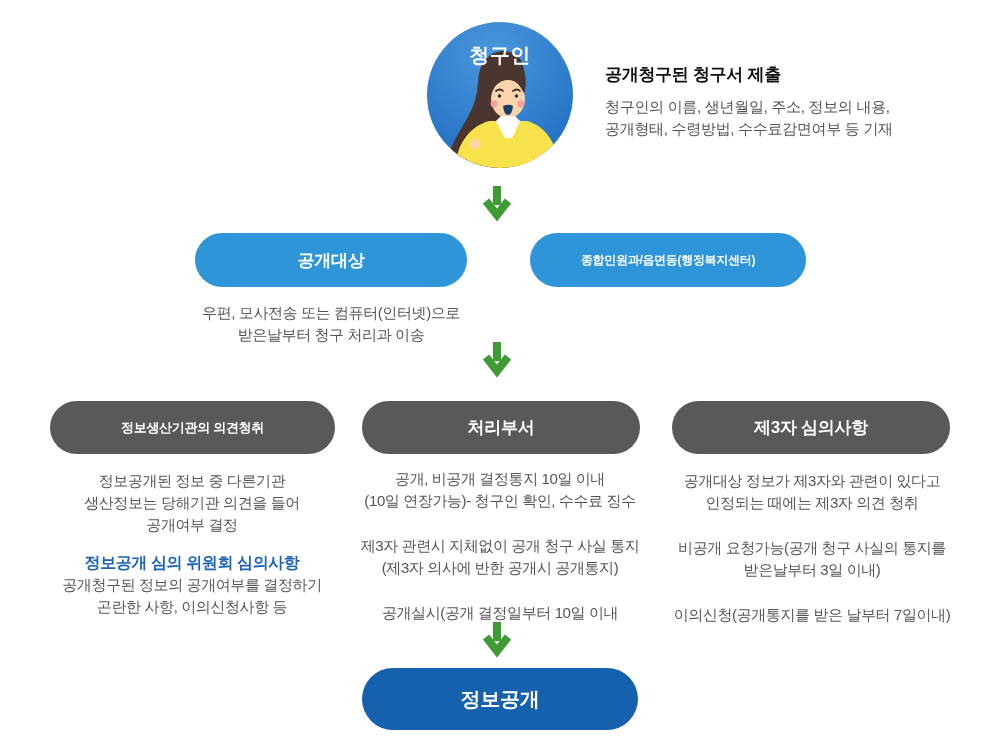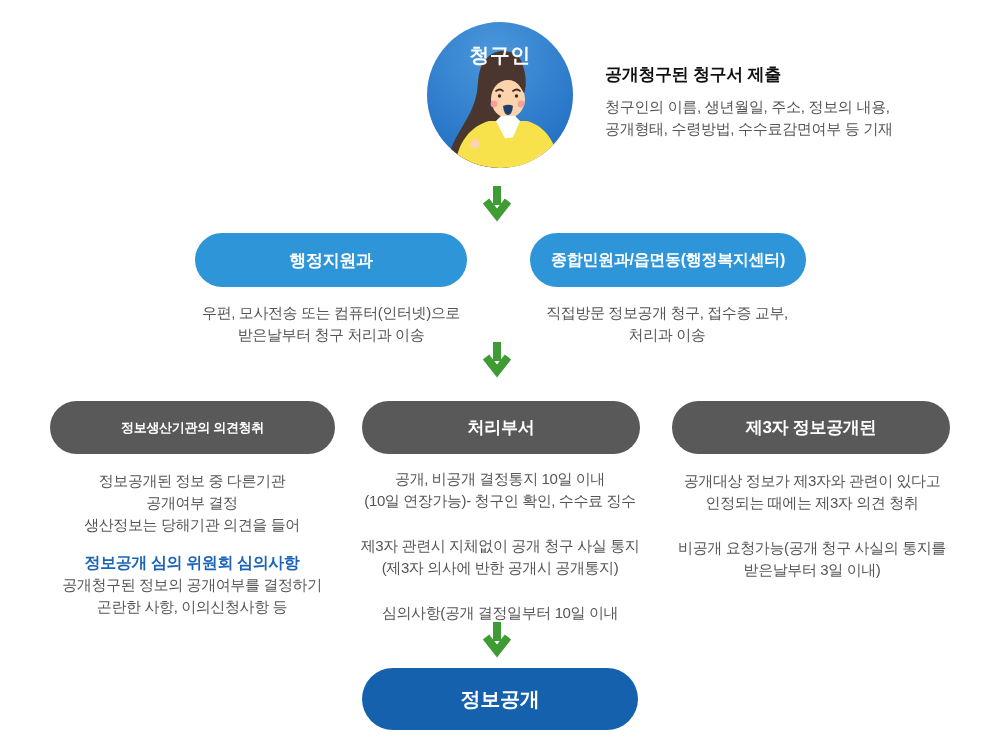--- a/index.html
+++ b/index.html
@@ -35,21 +35,21 @@
   .arrow-3{left:482px;top:620px;}
   
   .pill{
     position:absolute;display:flex;align-items:center;justify-content:center;
     border-radius:999px;color:#ffffff;font-weight:bold;text-align:center;letter-spacing:-0.3px;
   }
   .pill-blue{background:var(--light-blue);}
   .pill-dark{background:var(--dark-gray);}
   .pill-navy{background:var(--dark-blue);}
   .pill-admin{left:195px;top:233px;width:272px;height:54px;font-size:17px;}
-  .pill-minwon{left:530px;top:233px;width:276px;height:54px;font-size:16px;}
+  .pill-minwon{left:530px;top:233px;width:276px;height:54px;font-size:12px;}
   .pill-producer{left:50px;top:401px;width:285px;height:53px;font-size:13px;}
   .pill-handler{left:362px;top:401px;width:278px;height:53px;font-size:17px;}
   .pill-third{left:672px;top:401px;width:278px;height:53px;font-size:17px;}
   .pill-result{left:362px;top:668px;width:276px;height:62px;font-size:20px;}
   
   .desc{
     position:absolute;width:340px;text-align:center;color:var(--body-text);
     font-size:15px;line-height:22px;letter-spacing:-0.4px;
   }
   .desc-admin{left:161px;top:302px;}
@@ -112,87 +112,86 @@
   </div>
 
   <div class="arrow arrow-1">
     <svg width="30" height="38" viewBox="0 0 30 38">
       <path d="M15 2 V21" stroke="var(--arrow-green)" stroke-width="8" fill="none"></path>
       <path d="M4 17 L15 31 L26 17" stroke="var(--arrow-green)" stroke-width="8" fill="none"></path>
     </svg>
   </div>
 
   <div class="pill pill-blue pill-admin">
-    <span>행정지원과</span>
+    <span>공개대상</span>
   </div>
   <div class="pill pill-blue pill-minwon">
     <span>종합민원과/읍면동(행정복지센터)</span>
   </div>
 
   <div class="desc desc-admin">
     <div>우편, 모사전송 또는 컴퓨터(인터넷)으로</div>
     <div>받은날부터 청구 처리과 이송</div>
-  </div>
-  <div class="desc desc-minwon">
-    <div>직접방문 정보공개 청구, 접수증 교부,</div>
-    <div>처리과 이송</div>
   </div>
 
   <div class="arrow arrow-2">
     <svg width="30" height="38" viewBox="0 0 30 38">
       <path d="M15 2 V21" stroke="var(--arrow-green)" stroke-width="8" fill="none"></path>
       <path d="M4 17 L15 31 L26 17" stroke="var(--arrow-green)" stroke-width="8" fill="none"></path>
     </svg>
   </div>
 
   <div class="pill pill-dark pill-producer">
     <span>정보생산기관의 의견청취</span>
   </div>
   <div class="pill pill-dark pill-handler">
     <span>처리부서</span>
   </div>
   <div class="pill pill-dark pill-third">
-    <span>제3자 정보공개된</span>
+    <span>제3자 심의사항</span>
   </div>
 
   <div class="desc col-left">
     <div class="para para-first">
       <div>정보공개된 정보 중 다른기관</div>
+      <div>생산정보는 당해기관 의견을 들어</div>
       <div>공개여부 결정</div>
-      <div>생산정보는 당해기관 의견을 들어</div>
     </div>
     <div class="subheading">정보공개 심의 위원회 심의사항</div>
     <div class="para">
       <div>공개청구된 정보의 공개여부를 결정하기</div>
       <div>곤란한 사항, 이의신청사항 등</div>
     </div>
   </div>
 
   <div class="desc col-center">
     <div class="para">
       <div>공개, 비공개 결정통지 10일 이내</div>
       <div>(10일 연장가능)- 청구인 확인, 수수료 징수</div>
     </div>
     <div class="para">
       <div>제3자 관련시 지체없이 공개 청구 사실 통지</div>
       <div>(제3자 의사에 반한 공개시 공개통지)</div>
     </div>
     <div class="para">
-      <div>심의사항(공개 결정일부터 10일 이내</div>
+      <div>공개실시(공개 결정일부터 10일 이내</div>
     </div>
   </div>
 
   <div class="desc col-right">
     <div class="para">
       <div>공개대상 정보가 제3자와 관련이 있다고</div>
       <div>인정되는 때에는 제3자 의견 청취</div>
     </div>
     <div class="para">
       <div>비공개 요청가능(공개 청구 사실의 통지를</div>
       <div>받은날부터 3일 이내)</div>
+    </div>
+    <div class="para">
+      <div>이의신청(공개통지를 받은 날부터 7일이내)</div>
     </div>
   </div>
 
   <div class="arrow arrow-3">
     <svg width="30" height="38" viewBox="0 0 30 38">
       <path d="M15 2 V21" stroke="var(--arrow-green)" stroke-width="8" fill="none"></path>
       <path d="M4 17 L15 31 L26 17" stroke="var(--arrow-green)" stroke-width="8" fill="none"></path>
     </svg>
   </div>
 

